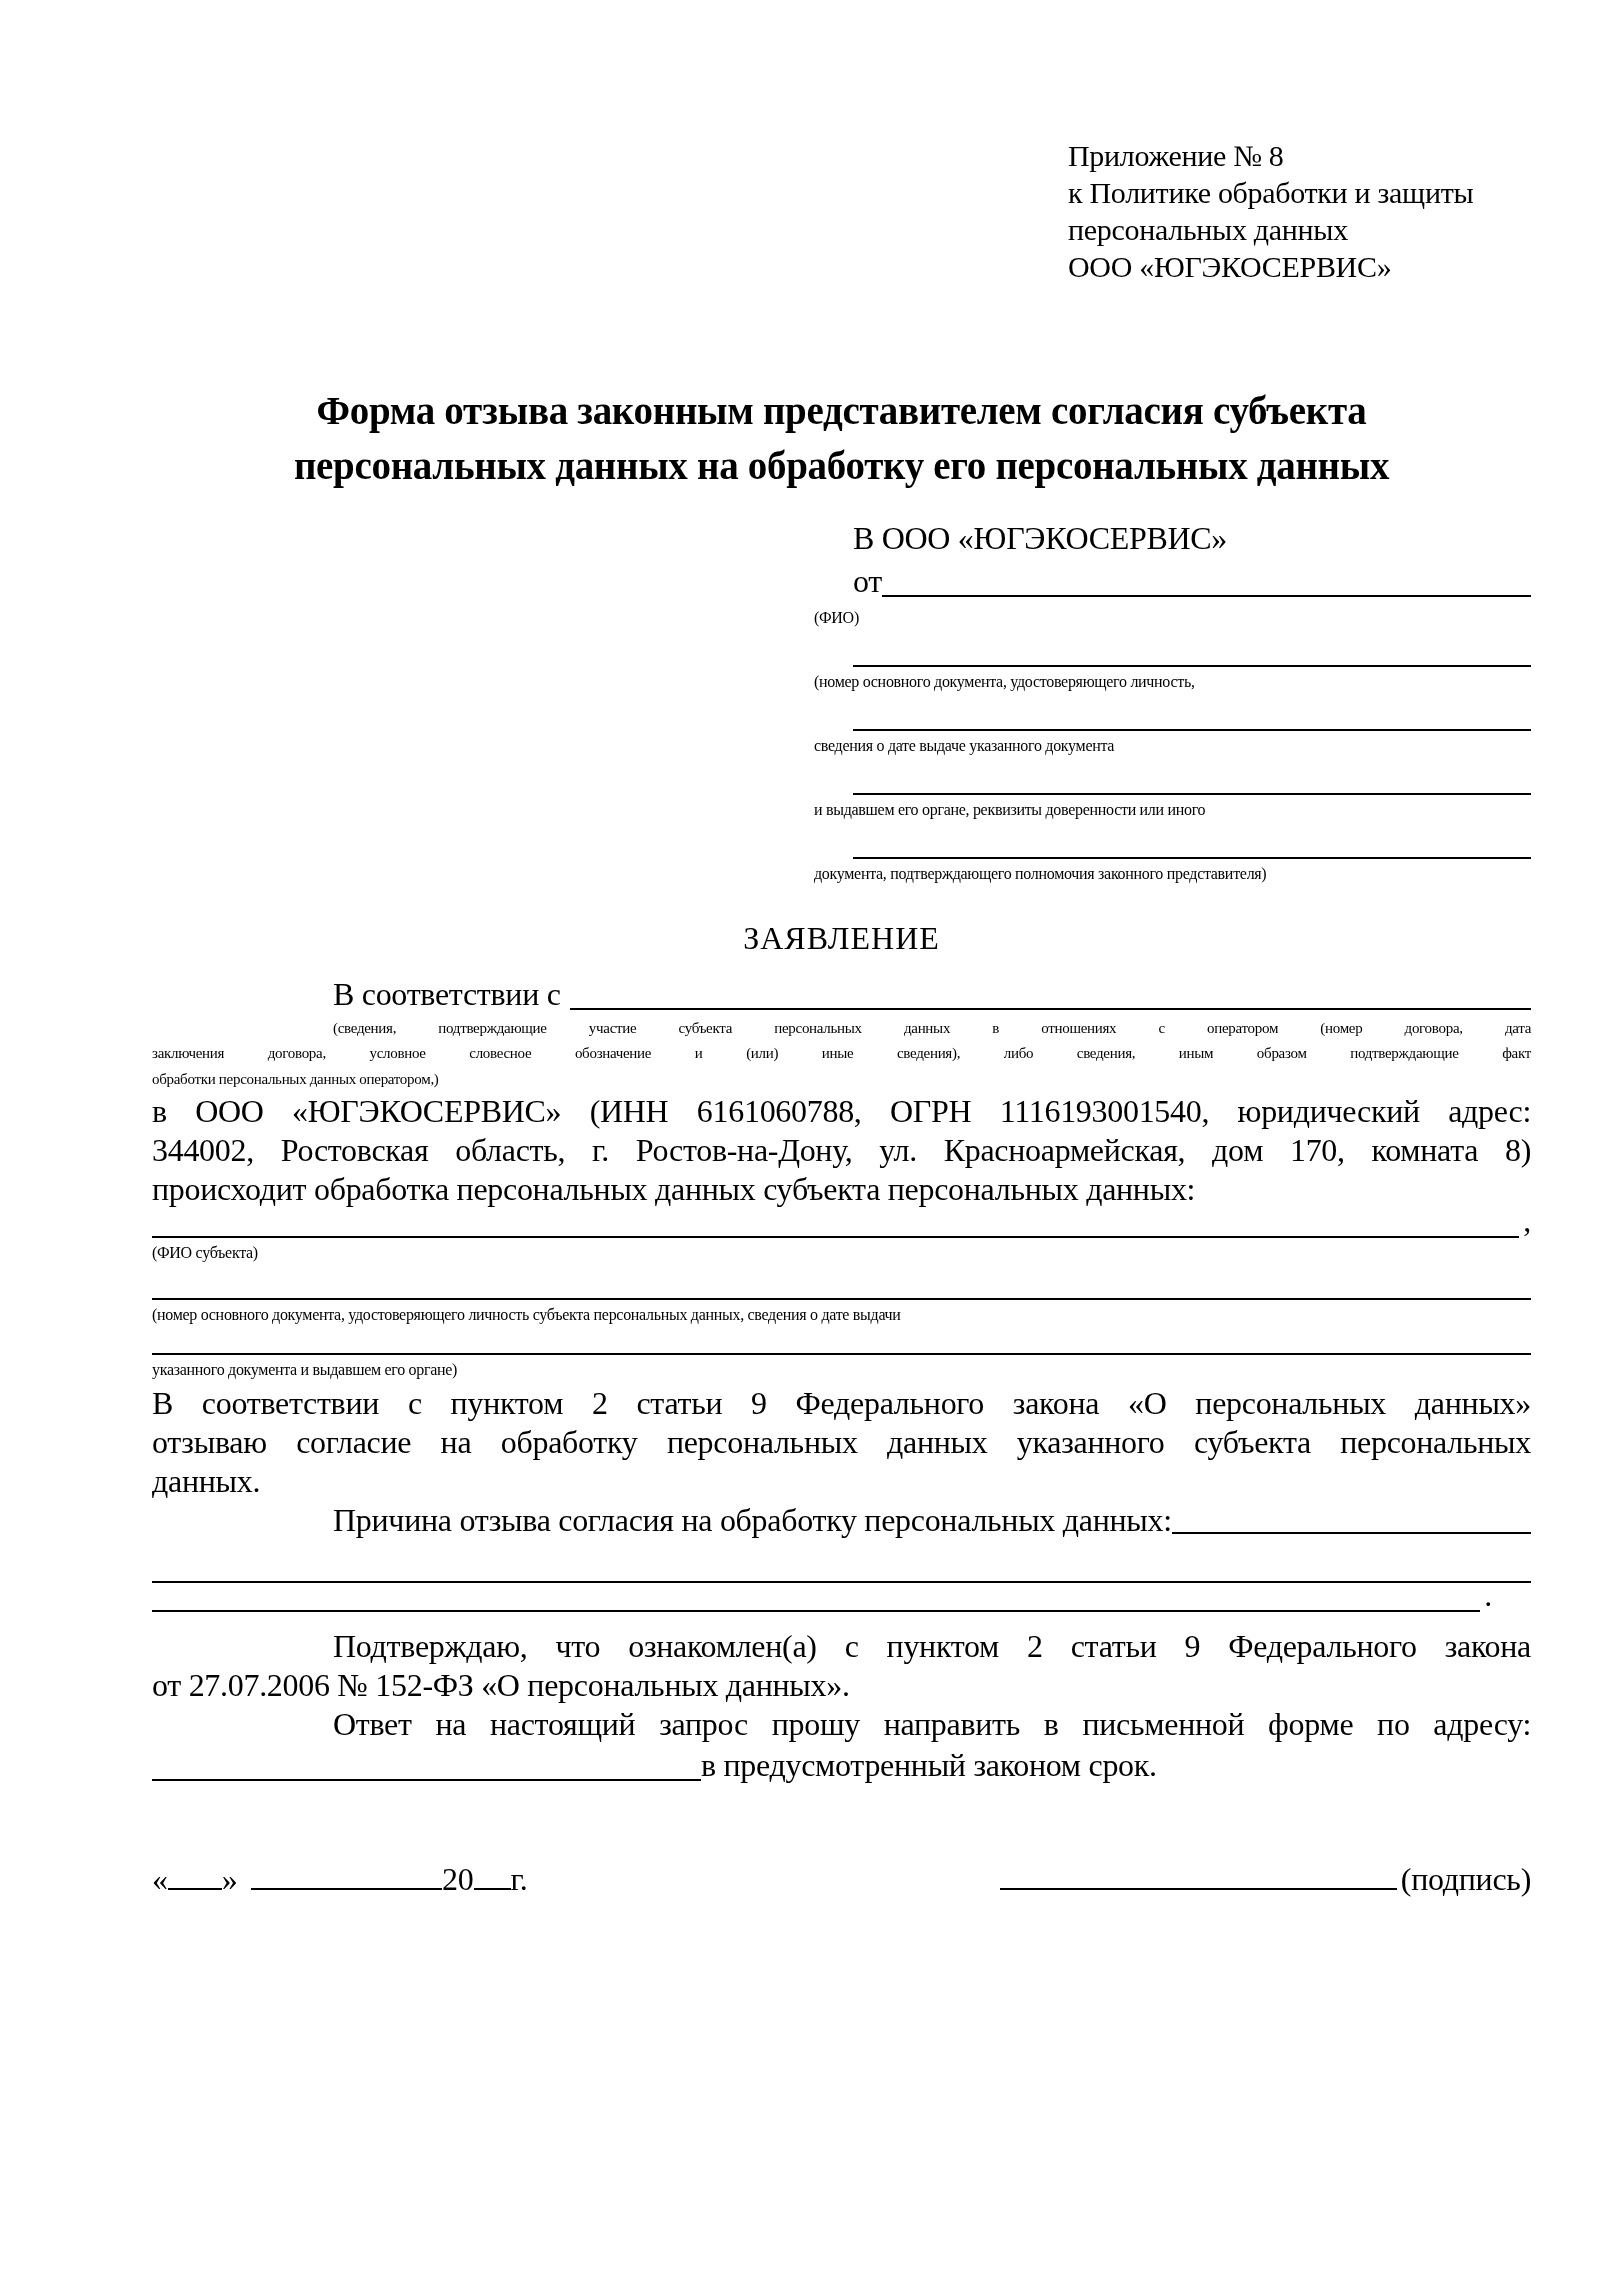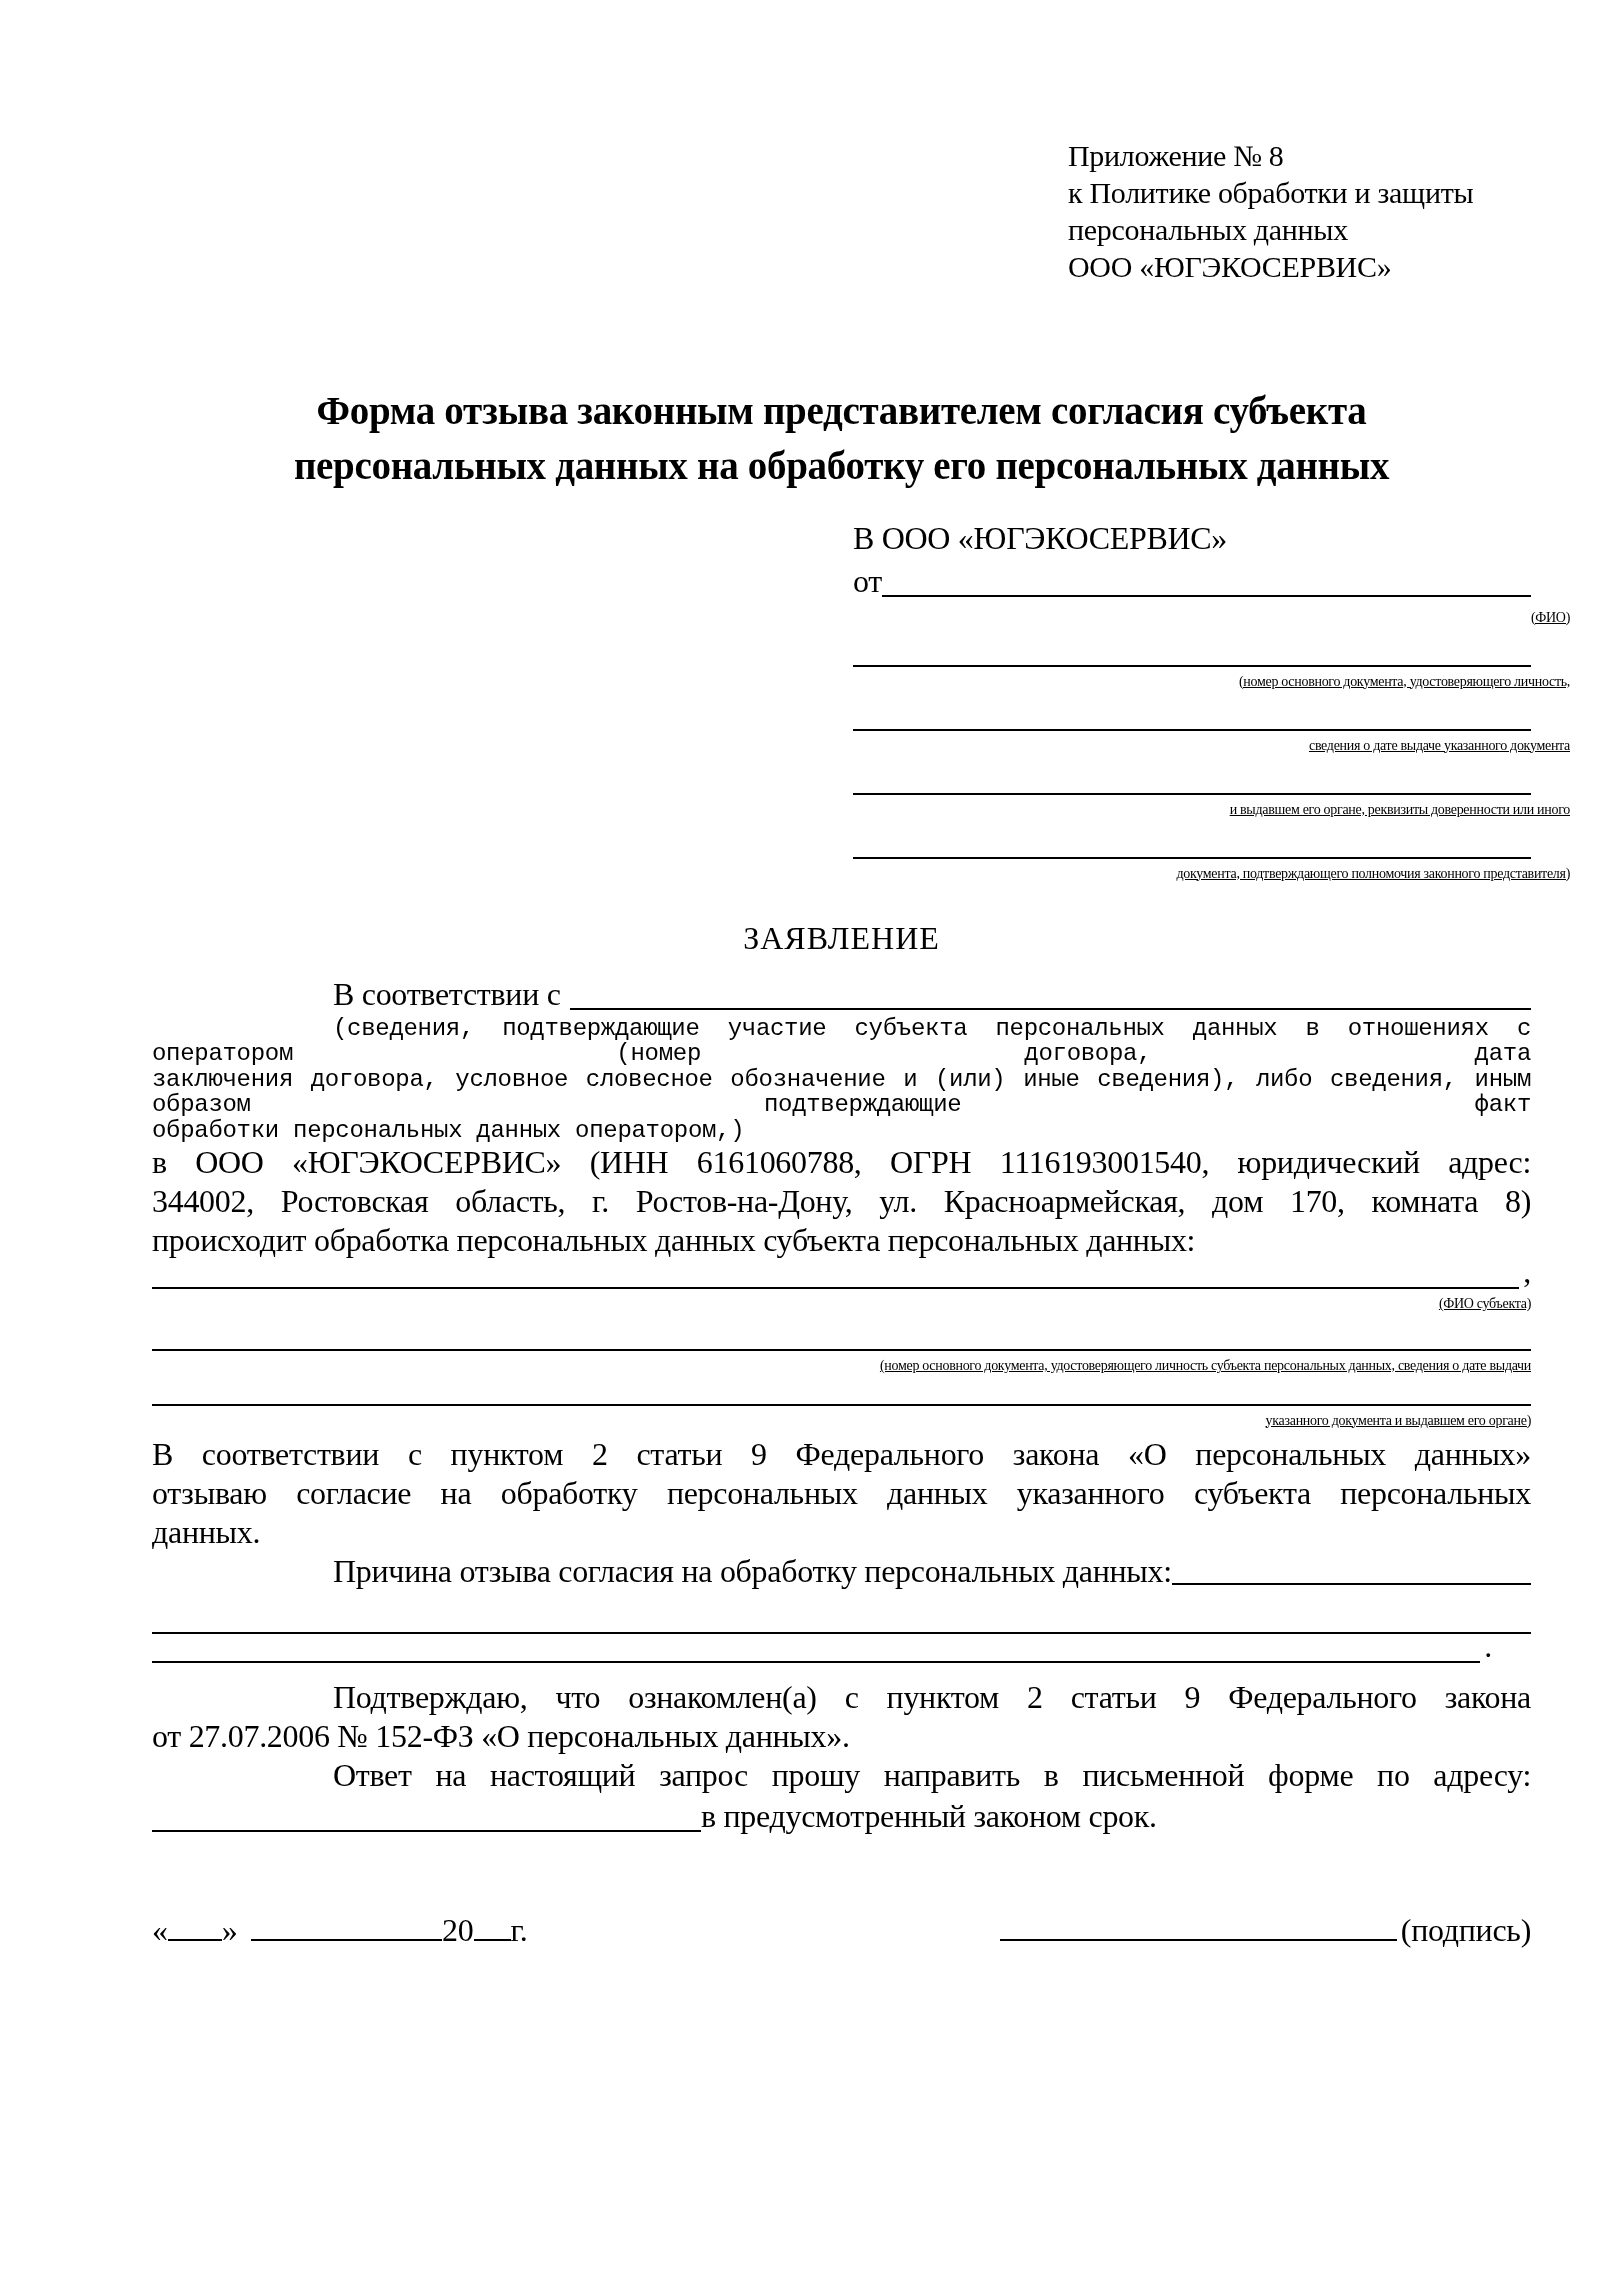--- a/index.html
+++ b/index.html
@@ -17,30 +17,30 @@
   
   .hdr{margin-left:916px;font-size:30px;line-height:37px;white-space:nowrap;}
   
   .title{margin-top:98px;text-align:center;font-weight:bold;font-size:39px;line-height:55px;}
   
   .addr{margin-left:701px;margin-top:23.5px;}
   .addr-to{line-height:43px;}
   .row{display:flex;align-items:flex-end;line-height:43px;}
   .row .txt{white-space:pre;}
   .row .fill{flex:1;border-bottom:2.9px solid #000;margin-bottom:5.9px;}
-  .cap{font-size:14px;line-height:29px;text-align:right;white-space:nowrap;text-decoration:underline;}
+  .cap{font-size:16px;line-height:29px;text-align:left;white-space:nowrap;}
   .addr .cap{margin:0 -39px;}
   .rule{border-bottom:2.9px solid #000;}
   .addr .rule{height:33px;}
   
   .h-st{margin-top:29px;text-align:center;line-height:43px;letter-spacing:1px;}
   .acc{margin-top:13px;}
   .acc .txt{padding-right:9.8px;}
   .acc .spacer{width:181px;}
-  .small{font-size:24px;line-height:25.5px;font-family:Liberation Mono, monospace;}
+  .small{font-size:15px;line-height:25.5px;}
   .js{text-align:justify;text-align-last:justify;}
   .ind{text-indent:181px;}
   .bline{line-height:39px;}
   .subject-rule{height:29px;display:flex;align-items:flex-end;}
   .subject-rule .fill{flex:1;border-bottom:2.9px solid #000;}
   .subject-rule .tail{line-height:35px;padding-left:3.9px;}
   .r2{height:31px;}
   .r3{height:23.5px;}
   .blank1{height:41px;}
   .blank2{height:29px;display:flex;align-items:flex-end;padding-right:39px;}

